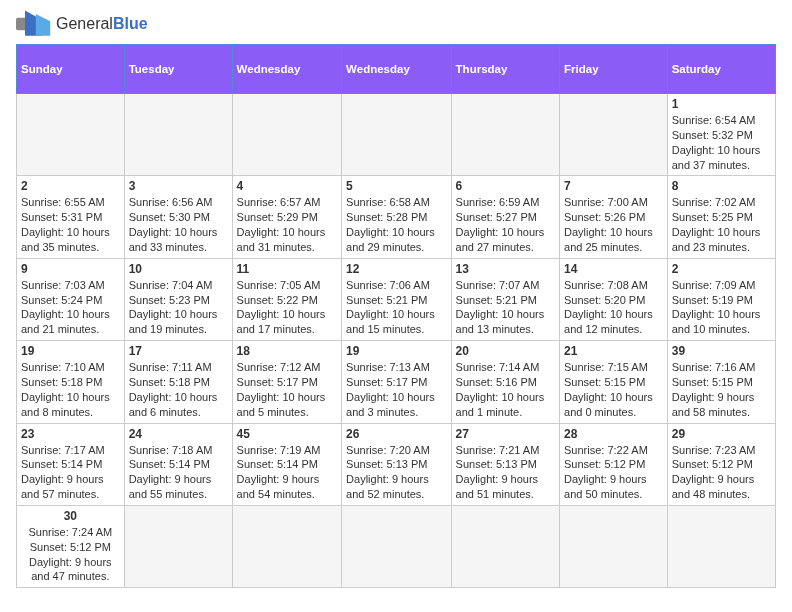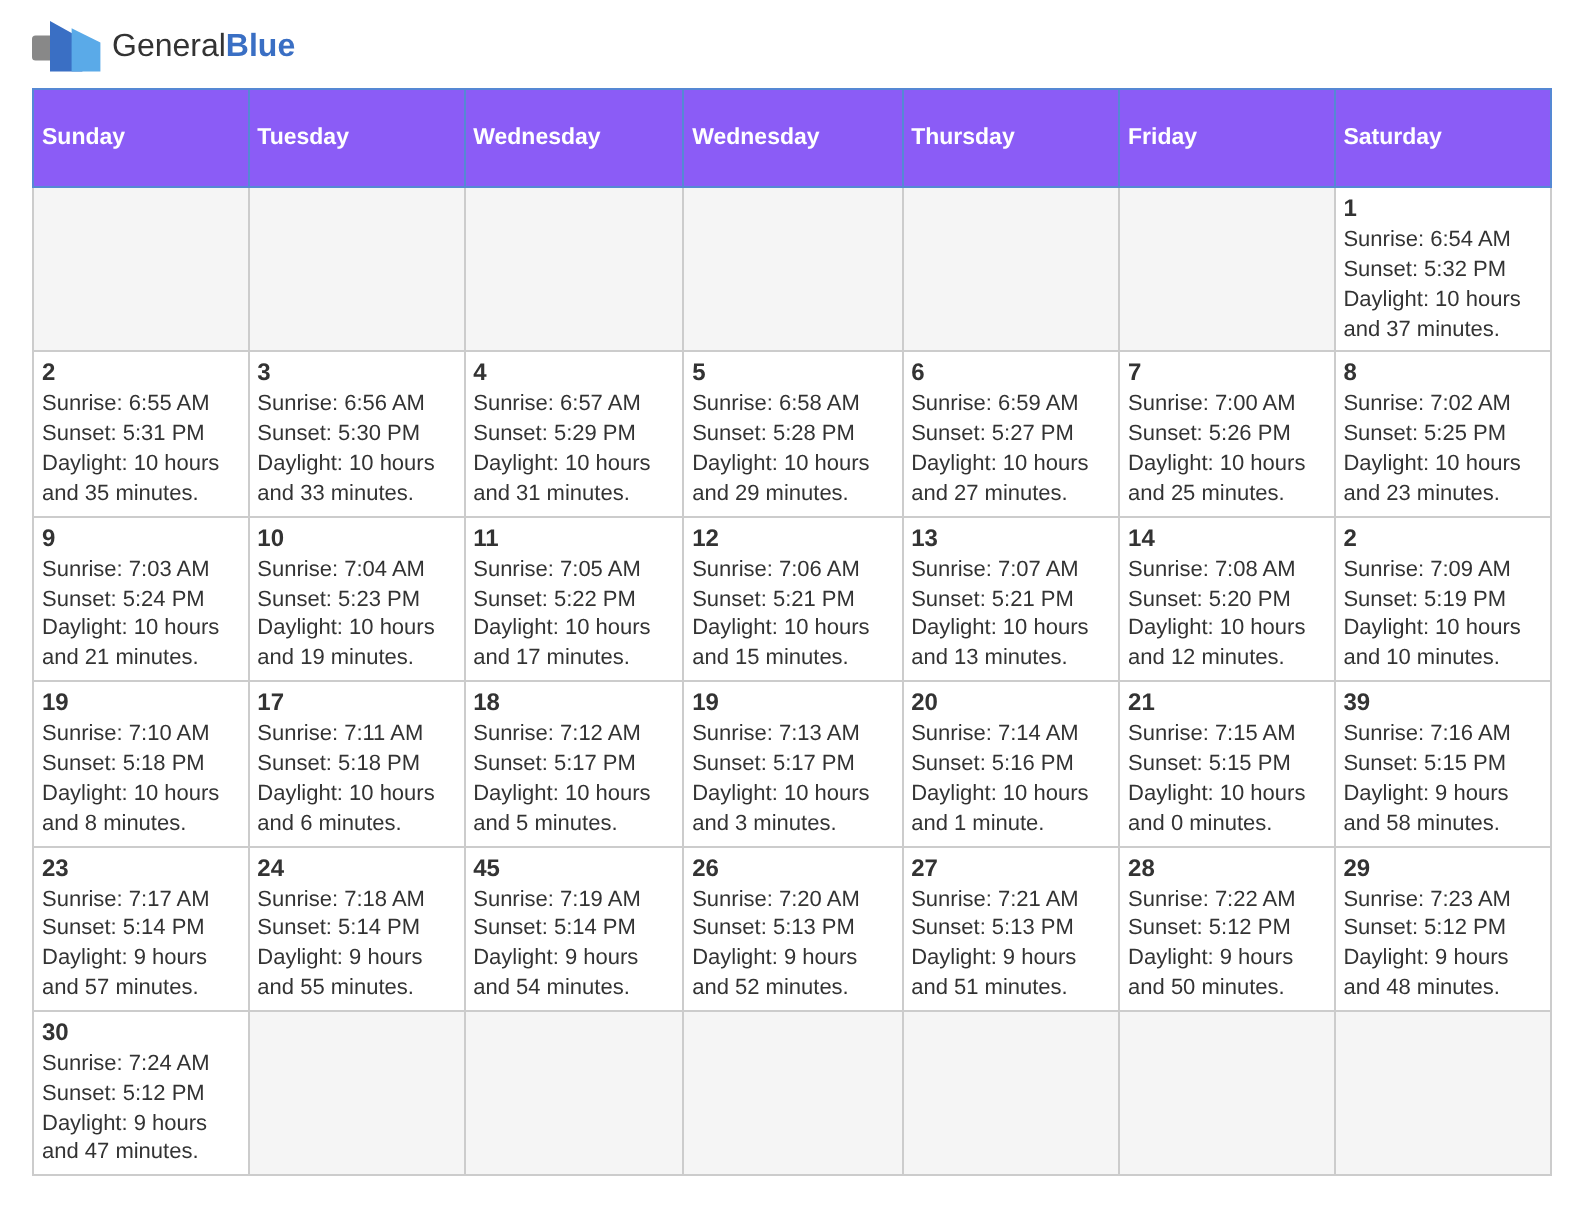--- a/index.html
+++ b/index.html
@@ -75,20 +75,21 @@
       display: block;
       margin-bottom: 2px;
     }
     .day-info {
       font-size: 11px;
       line-height: 1.35;
       color: #333;
     }
     .last-row td {
       min-height: 60px;
+      text-align: center;
     }
   </style>
 </head>
 <body>
 
 <div class="container">
   <div class="header">
     <div class="logo">
       <svg class="logo-icon" viewBox="0 0 40 30" xmlns="http://www.w3.org/2000/svg">
         <rect x="0" y="8" width="20" height="14" rx="2" fill="#888"></rect>

